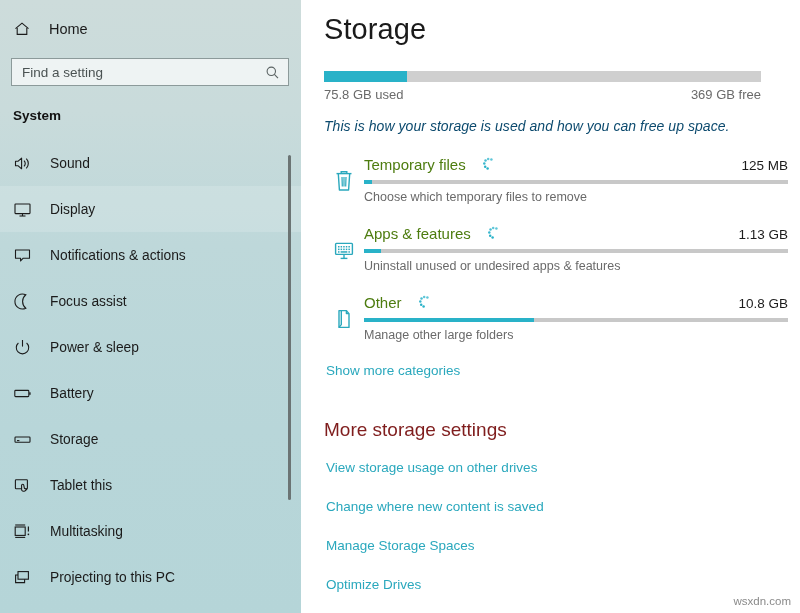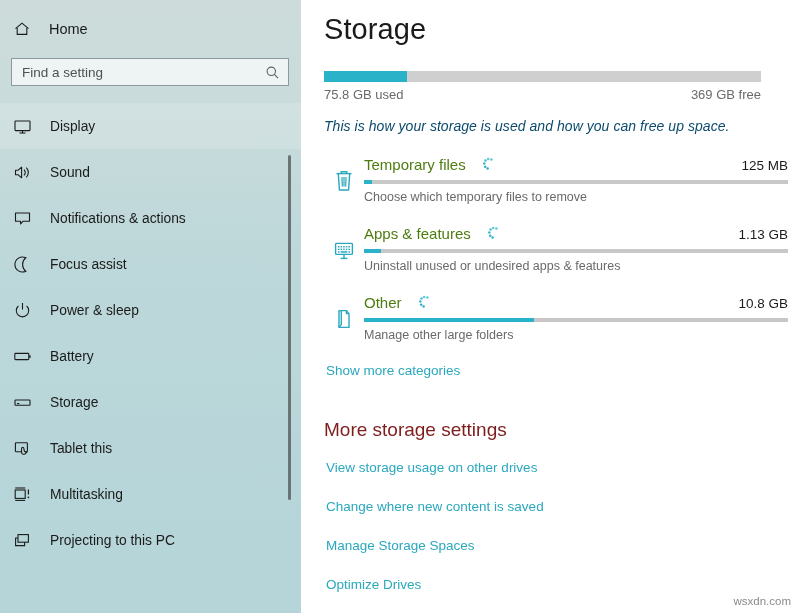--- a/index.html
+++ b/index.html
@@ -150,43 +150,44 @@
         <input type="text" placeholder="Find a setting" style="">
         <span class="search-ico">
           <svg width="15" height="15" viewBox="0 0 15 15">
             <circle cx="6.3" cy="6.3" r="4.2" fill="none" stroke="#5a6262" stroke-width="1.1"></circle>
             <line x1="9.4" y1="9.4" x2="13" y2="13.2" stroke="#5a6262" stroke-width="1.1"></line>
           </svg>
         </span>
       </div>
     </div>
 
+    <div class="section-title">System</div>
 
     <div class="nav">
+
+      <div class="nav-item">
+        <span class="ico">
+          <svg width="19" height="19" viewBox="0 0 19 19">
+            <path d="M2.5 7.2 H5.2 L8.6 4.2 V14.8 L5.2 11.8 H2.5 Z" fill="none" stroke="#1b1b1b" stroke-width="1.1" stroke-linejoin="round"></path>
+            <path d="M11 6.6 A4 4 0 0 1 11 12.4" fill="none" stroke="#1b1b1b" stroke-width="1.1"></path>
+            <path d="M13.3 4.6 A7 7 0 0 1 13.3 14.4" fill="none" stroke="#1b1b1b" stroke-width="1.1"></path>
+          </svg>
+        </span>
+        <span class="lbl">Sound</span>
+      </div>
 
       <div class="nav-item hover">
         <span class="ico">
           <svg width="19" height="19" viewBox="0 0 19 19">
             <rect x="2" y="4" width="15" height="9.6" rx="0.6" fill="none" stroke="#1b1b1b" stroke-width="1.1"></rect>
             <line x1="6.5" y1="16" x2="12.5" y2="16" stroke="#1b1b1b" stroke-width="1.1"></line>
             <line x1="9.5" y1="13.6" x2="9.5" y2="16" stroke="#1b1b1b" stroke-width="1.1"></line>
           </svg>
         </span>
         <span class="lbl">Display</span>
-      </div>
-
-      <div class="nav-item">
-        <span class="ico">
-          <svg width="19" height="19" viewBox="0 0 19 19">
-            <path d="M2.5 7.2 H5.2 L8.6 4.2 V14.8 L5.2 11.8 H2.5 Z" fill="none" stroke="#1b1b1b" stroke-width="1.1" stroke-linejoin="round"></path>
-            <path d="M11 6.6 A4 4 0 0 1 11 12.4" fill="none" stroke="#1b1b1b" stroke-width="1.1"></path>
-            <path d="M13.3 4.6 A7 7 0 0 1 13.3 14.4" fill="none" stroke="#1b1b1b" stroke-width="1.1"></path>
-          </svg>
-        </span>
-        <span class="lbl">Sound</span>
       </div>
 
       <div class="nav-item">
         <span class="ico">
           <svg width="19" height="19" viewBox="0 0 19 19">
             <path d="M2.5 4 H16.5 V12.2 H10.2 L7.6 15 V12.2 H2.5 Z" fill="none" stroke="#1b1b1b" stroke-width="1.1" stroke-linejoin="round"></path>
           </svg>
         </span>
         <span class="lbl">Notifications &amp; actions</span>
       </div>

